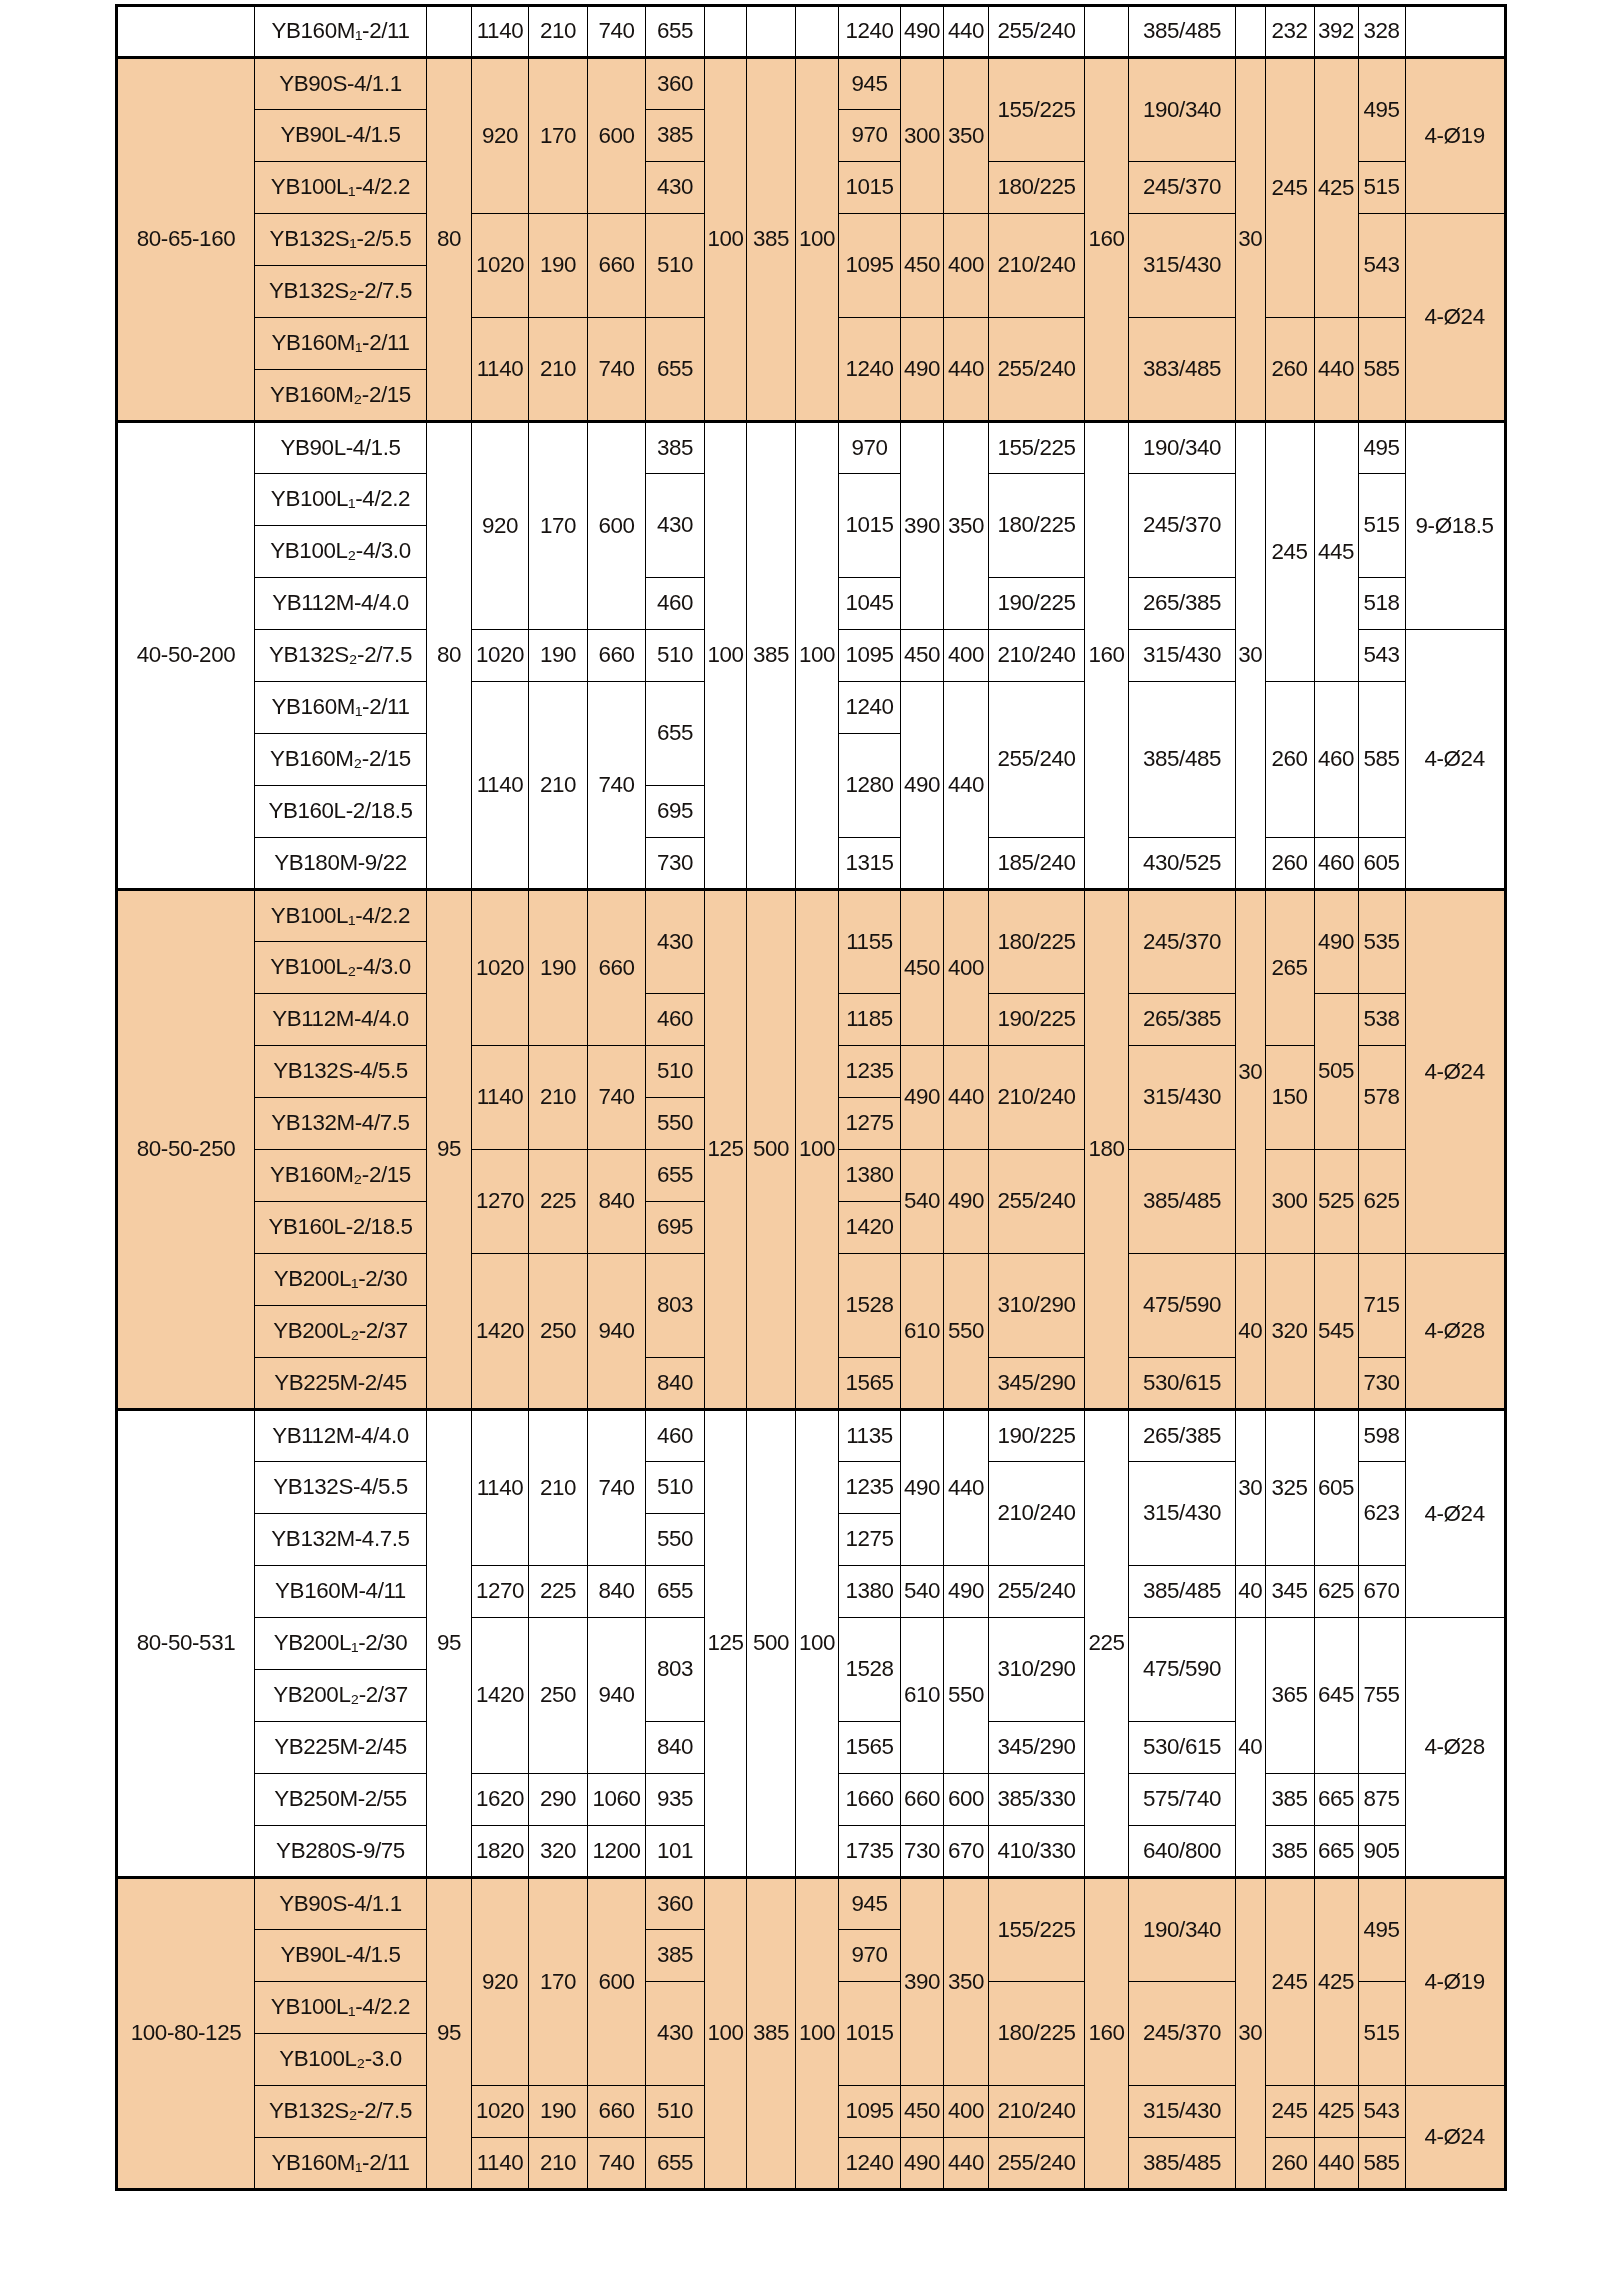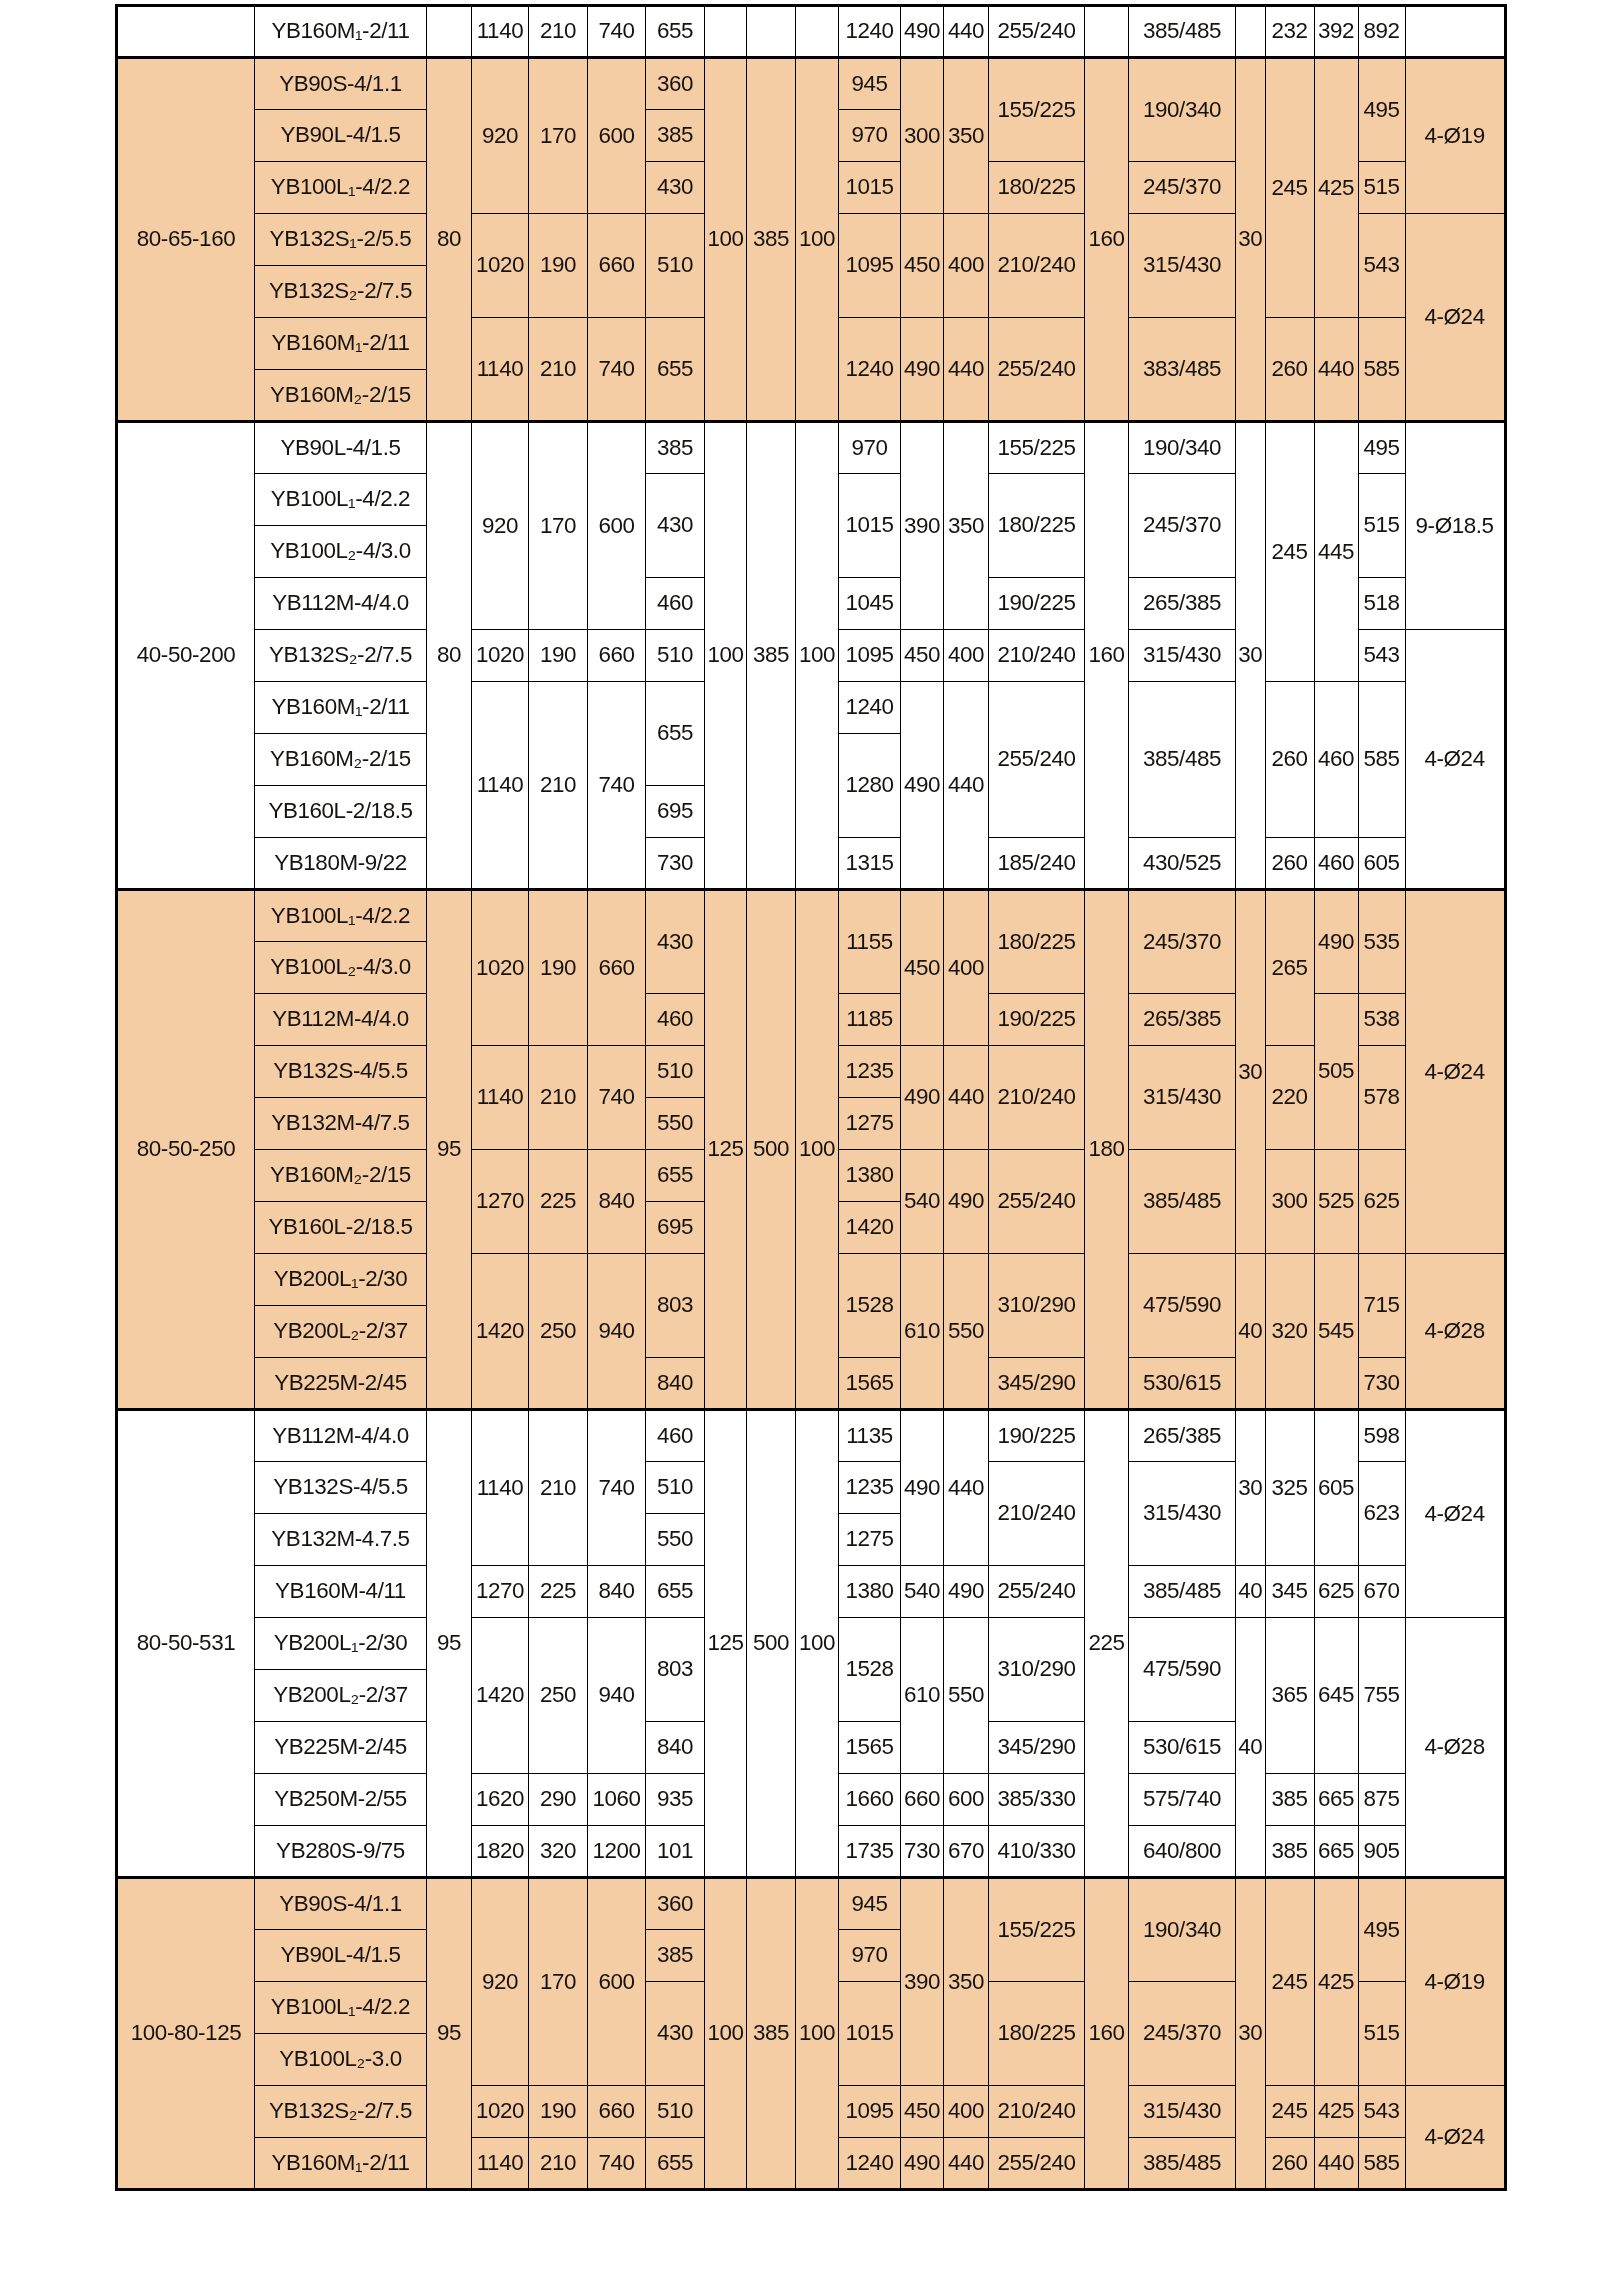--- a/index.html
+++ b/index.html
@@ -75,21 +75,21 @@
           <td></td>
           <td>1240</td>
           <td>490</td>
           <td>440</td>
           <td>255/240</td>
           <td></td>
           <td>385/485</td>
           <td></td>
           <td>232</td>
           <td>392</td>
-          <td>892</td>
+          <td>328</td>
           <td></td>
         </tr>
         <tr class="shaded section-start">
           <td rowspan="7">80-65-160</td>
           <td>YB90S-4/1.1</td>
           <td rowspan="7">80</td>
           <td rowspan="3">920</td>
           <td rowspan="3">170</td>
           <td rowspan="3">600</td>
           <td>360</td>
@@ -284,21 +284,21 @@
           <td>YB132S-4/5.5</td>
           <td rowspan="2">1140</td>
           <td rowspan="2">210</td>
           <td rowspan="2">740</td>
           <td>510</td>
           <td>1235</td>
           <td rowspan="2">490</td>
           <td rowspan="2">440</td>
           <td rowspan="2">210/240</td>
           <td rowspan="2">315/430</td>
-          <td rowspan="2">220</td>
+          <td rowspan="2">150</td>
           <td rowspan="2">578</td>
         </tr>
         <tr class="shaded">
           <td>YB132M-4/7.5</td>
           <td>550</td>
           <td>1275</td>
         </tr>
         <tr class="shaded">
           <td>YB160M₂-2/15</td>
           <td rowspan="2">1270</td>

